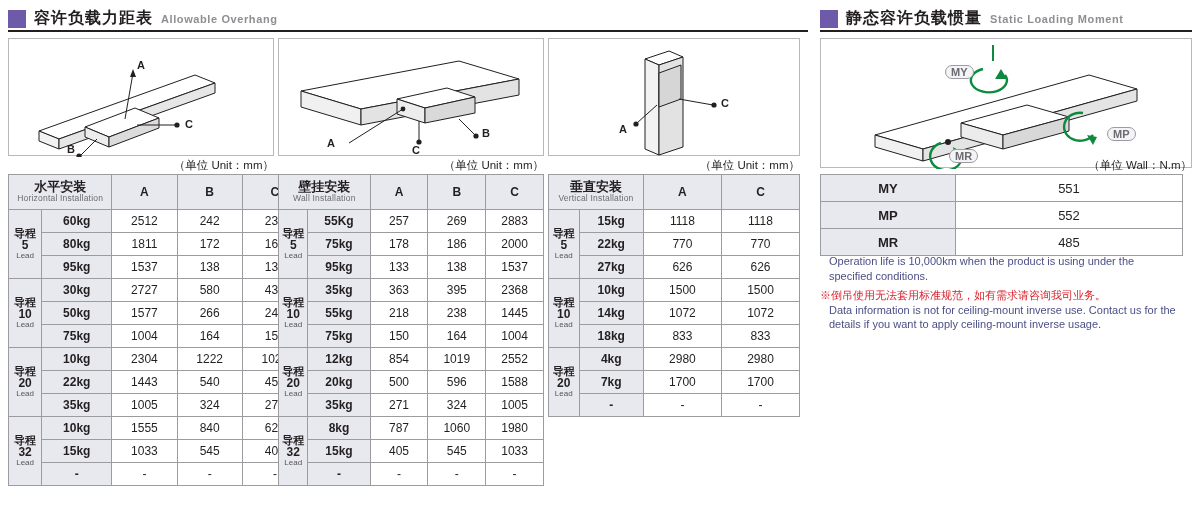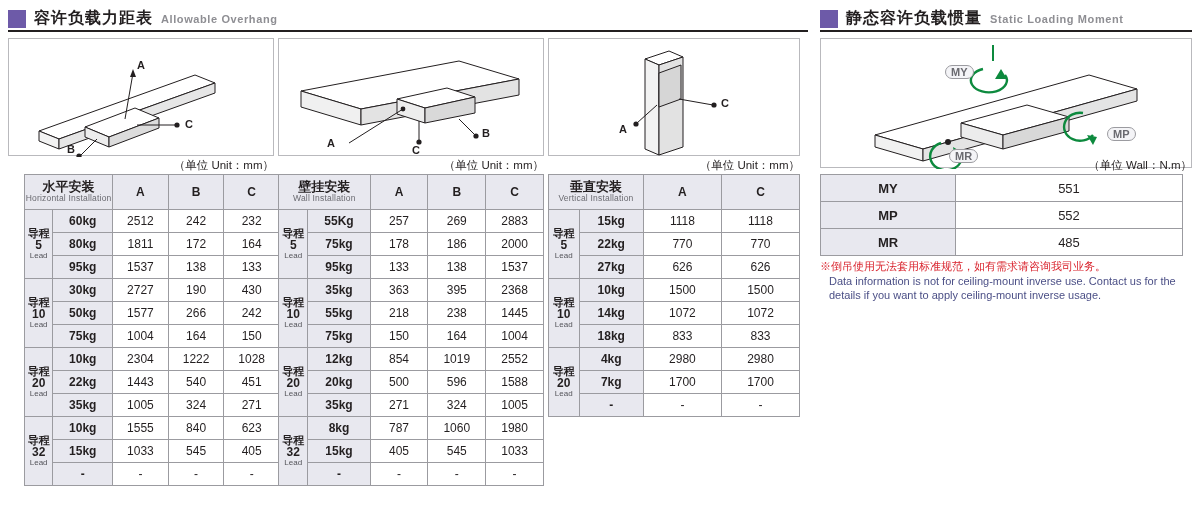--- a/index.html
+++ b/index.html
@@ -162,21 +162,21 @@
       <path d="M120 104 a16 14 0 1 0 20 8" fill="none" stroke="#0d8a3e" stroke-width="2.4"></path>
       <polygon points="142,114 132,108 134,119" fill="#0d8a3e"></polygon>
       <circle cx="127" cy="103" r="3" fill="#231f20"></circle>
     </svg>
     <div class="lbl" style="left:124px;top:26px;color:#6a6a70;border:1px solid #9b9ba0;border-radius:9px;padding:0 5px;background:#f4f4f7;">MY</div>
     <div class="lbl" style="left:286px;top:88px;color:#6a6a70;border:1px solid #9b9ba0;border-radius:9px;padding:0 5px;background:#f4f4f7;">MP</div>
     <div class="lbl" style="left:128px;top:110px;color:#6a6a70;border:1px solid #9b9ba0;border-radius:9px;padding:0 5px;background:#f4f4f7;">MR</div>
   </div>
   <div class="unit" style="left:1030px;top:158px;width:162px;">（单位 Wall：N.m）</div>
 
-  <table class="t" style="left:24px;top:174px;width:256px;">
+  <table class="t" style="left:8px;top:174px;width:300px;">
     <tbody>
         <tr>
       <th colspan="2" style="height:34px;">
         <span class="hdr-cn">水平安装</span>
         <span class="hdr-en">Horizontal Installation</span>
       </th>
       <th class="vcell">A</th>
       <th class="vcell">B</th>
       <th class="vcell">C</th>
     </tr>
@@ -206,21 +206,21 @@
     </tr>
 
     <tr>
       <td class="lead-cell" rowspan="3">
         <span class="lead-cn">导程</span>
         <span class="lead-num">10</span>
         <span class="lead-en">Lead</span>
       </td>
       <td class="wcell" style="height:22px;">30kg</td>
       <td>2727</td>
-      <td>190</td>
+      <td>580</td>
       <td>430</td>
     </tr>
     <tr>
       <td class="wcell" style="height:22px;">50kg</td>
       <td>1577</td>
       <td>266</td>
       <td>242</td>
     </tr>
     <tr>
       <td class="wcell" style="height:22px;">75kg</td>
@@ -477,20 +477,21 @@
     </tr>
     <tr>
       <td class="k">MR</td>
       <td class="v">485</td>
     </tr>
   </tbody>
     </table>
 
   <div class="notes" style="left:820px;top:254px;">
     <div class="note">
+      <span class="en">Operation life is 10,000km when the product is using under the specified conditions.</span>
     </div>
     <div class="note">
       <span class="cn">※倒吊使用无法套用标准规范，如有需求请咨询我司业务。</span>
       <span class="en">Data information is not for ceiling-mount inverse use. Contact us for the details if you want to apply ceiling-mount inverse usage.</span>
     </div>
   </div>
 
 </div>
 
 </body></html>

